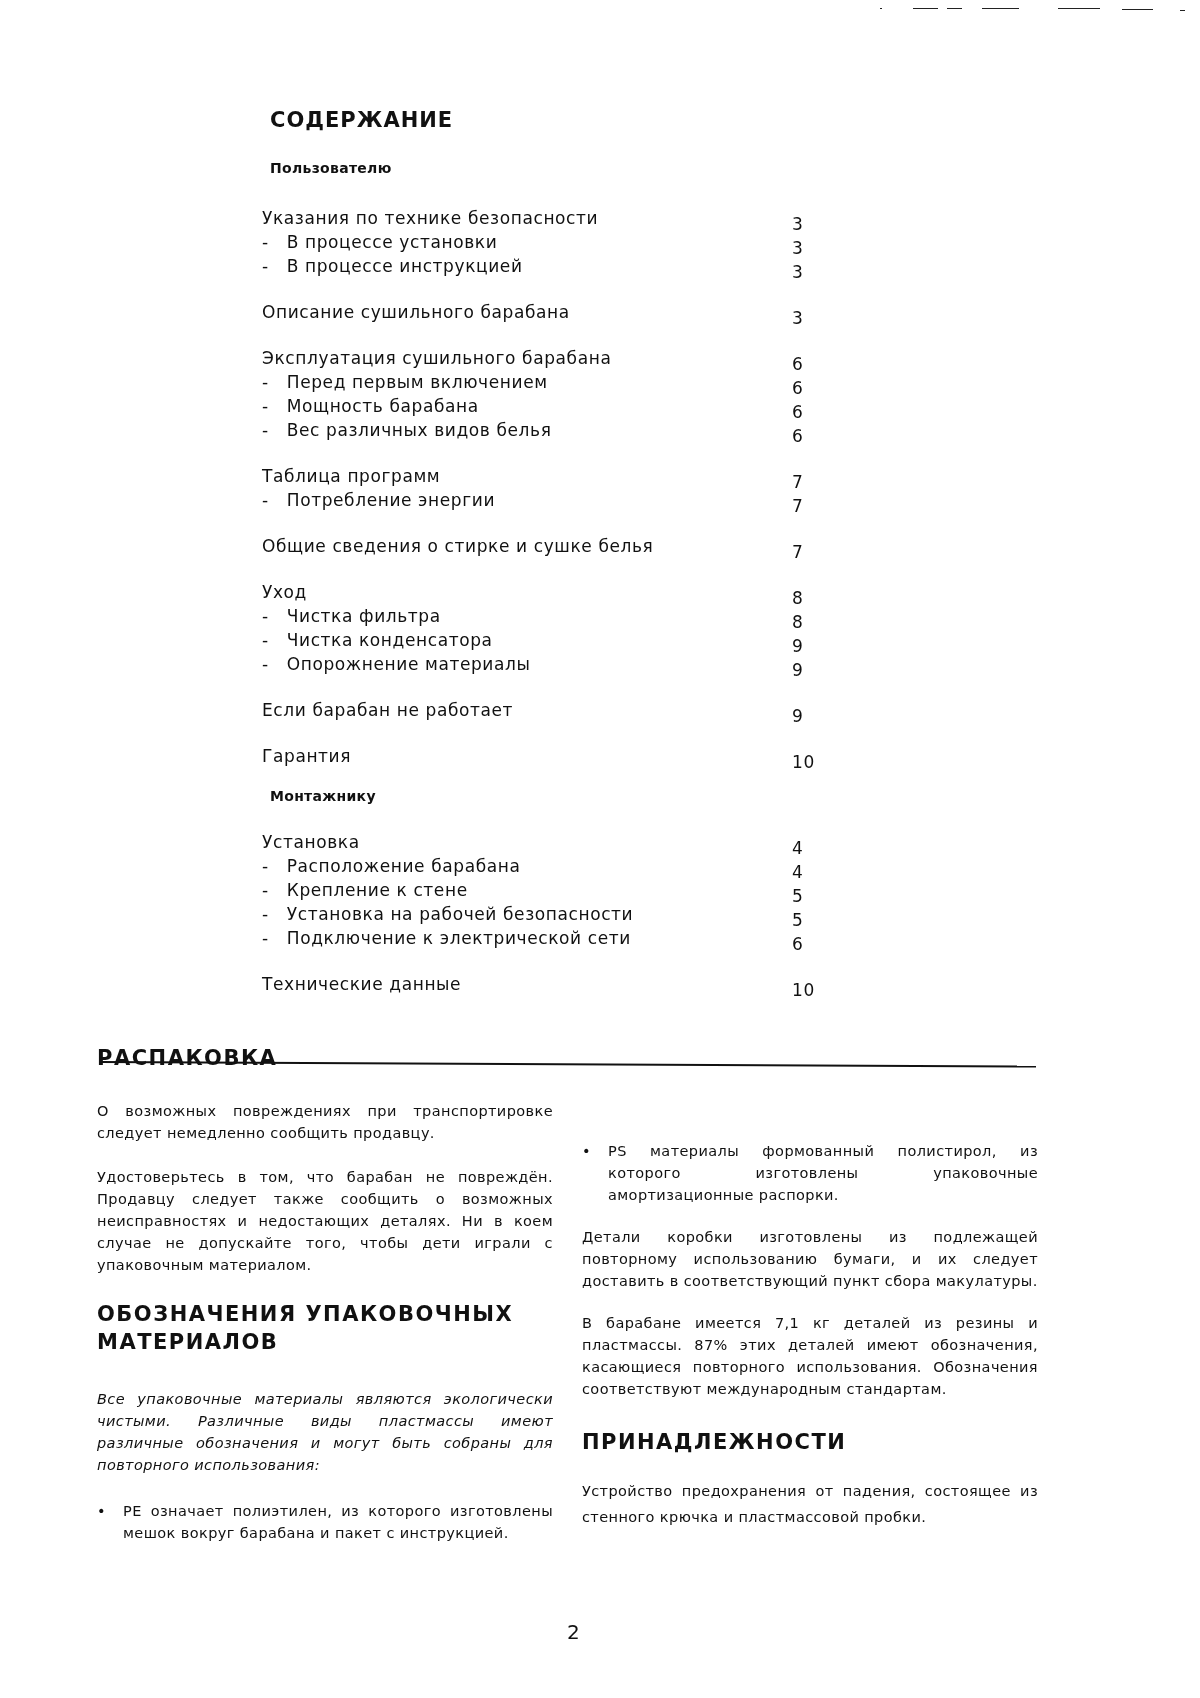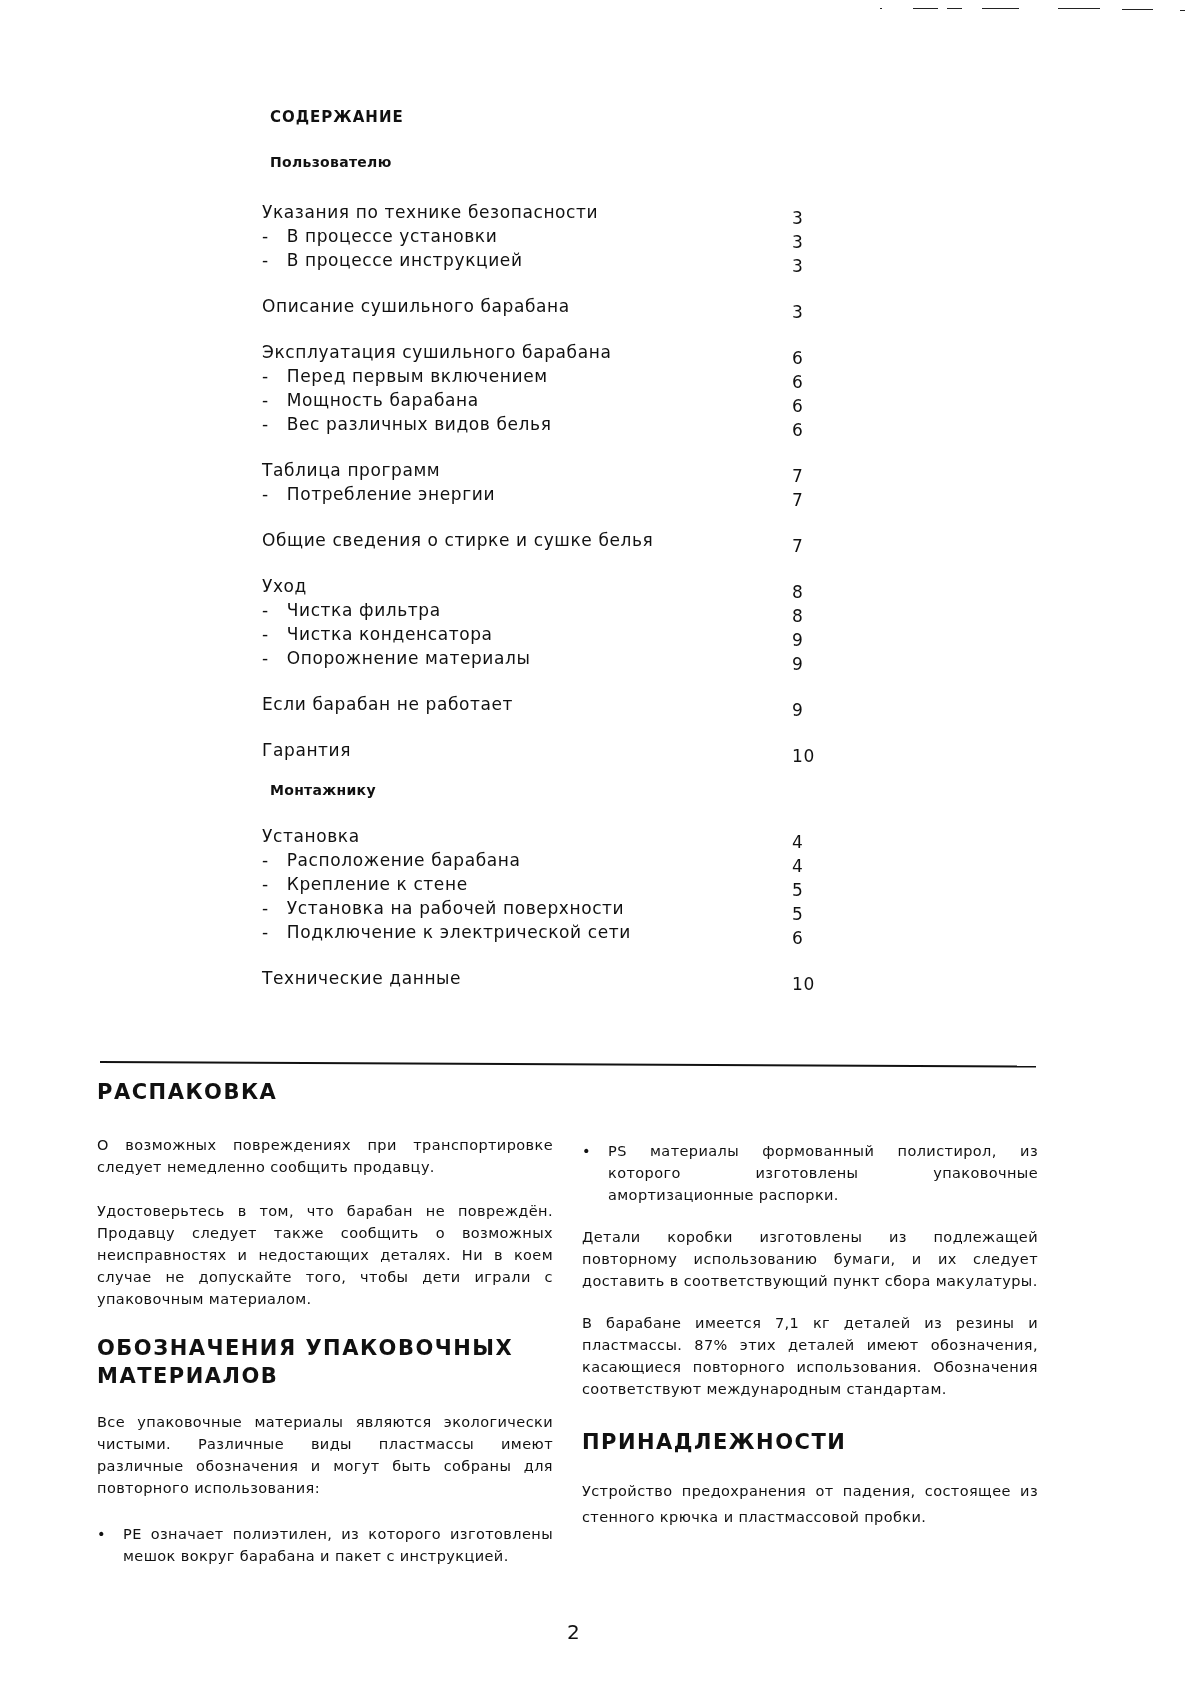--- a/index.html
+++ b/index.html
@@ -5,42 +5,42 @@
     html, body { margin: 0; padding: 0; background: #ffffff; }
     body {
       width: 1200px; height: 1698px; position: relative; overflow: hidden;
       font-family: "DejaVu Sans", sans-serif; color: #111111;
     }
     .scan-marks { position: absolute; top: 8px; left: 0; width: 1200px; height: 6px; }
     .scan-marks span { position: absolute; top: 0; height: 1px; background: #222; }
 
     .toc { position: absolute; left: 262px; top: 108px; width: 560px; }
     .toc-title {
-      font-family: "DejaVu Sans", sans-serif; font-weight: bold; font-size: 15px;
+      font-family: "DejaVu Sans", sans-serif; font-weight: bold; font-size: 21px;
       letter-spacing: 1px; margin: 0 0 28px 8px;
     }
     .toc-sub {
       font-weight: bold; font-size: 14px; margin: 0 0 30px 8px; letter-spacing: 0.3px;
     }
     .toc-group { margin-bottom: 22px; }
     .toc-row {
       display: flex; justify-content: space-between; align-items: baseline;
       font-size: 17px; letter-spacing: 0.6px; line-height: 24px; height: 24px;
     }
     .toc-row .label { white-space: nowrap; }
     .toc-row.sub .label::before { content: "-\00a0\00a0\00a0"; }
     .toc-row .page { width: 30px; text-align: left; transform: translateY(6px); }
 
     .rule {
       position: absolute; left: 100px; top: 1061px; width: 936px; height: 2px;
       background: #111; transform: rotate(0.28deg); transform-origin: left center;
     }
 
     .col { position: absolute; width: 456px; font-size: 14.5px; line-height: 22px; letter-spacing: 0.4px; }
-    .col-left { left: 97px; top: 1078px; }
+    .col-left { left: 97px; top: 1044px; }
     .col-right { left: 582px; top: 1140px; }
     .h2 {
       font-weight: bold; font-size: 21px; letter-spacing: 1.5px; line-height: 28px; margin: 0;
     }
     .para { text-align: justify; margin: 0; }
     .bullet { display: flex; text-align: justify; }
     .bullet .dot { width: 26px; flex: none; }
     .bullet .txt { flex: 1; }
 
     .page-number {
@@ -158,21 +158,21 @@
         </div>
         <div class="toc-row sub">
           <span class="label">Расположение барабана</span>
           <span class="page">4</span>
         </div>
         <div class="toc-row sub">
           <span class="label">Крепление к стене</span>
           <span class="page">5</span>
         </div>
         <div class="toc-row sub">
-          <span class="label">Установка на рабочей поверхности</span>
+          <span class="label">Установка на рабочей безопасности</span>
           <span class="page">5</span>
         </div>
         <div class="toc-row sub">
           <span class="label">Подключение к электрической сети</span>
           <span class="page">6</span>
         </div>
       </div>
       <div class="toc-group">
         <div class="toc-row">
           <span class="label">Технические данные</span>
@@ -182,21 +182,21 @@
     </div>
 </div>
 
 <div class="rule"></div>
 
 <div class="col col-left">
   <h2 class="h2">РАСПАКОВКА</h2>
   <p class="para" style="margin-top:28px;">О возможных повреждениях при транспортировке следует немедленно сообщить продавцу.</p>
   <p class="para" style="margin-top:22px;">Удостоверьтесь в том, что барабан не повреждён. Продавцу следует также сообщить о возможных неисправностях и недостающих деталях. Ни в коем случае не допускайте того, чтобы дети играли с упаковочным материалом.</p>
   <h2 class="h2" style="margin-top:24px;">ОБОЗНАЧЕНИЯ УПАКОВОЧНЫХ МАТЕРИАЛОВ</h2>
-  <p class="para" style="margin-top:21px;">Все упаковочные материалы являются экологически чистыми. Различные виды пластмассы имеют различные обозначения и могут быть собраны для повторного использования:</p>
+  <p class="para" style="margin-top:32px;font-style:italic;">Все упаковочные материалы являются экологически чистыми. Различные виды пластмассы имеют различные обозначения и могут быть собраны для повторного использования:</p>
   <div class="bullet" style="margin-top:24px;">
     <span class="dot">•</span>
     <span class="txt">PE означает полиэтилен, из которого изготовлены мешок вокруг барабана и пакет с инструкцией.</span>
   </div>
 </div>
 
 <div class="col col-right">
   <div class="bullet">
     <span class="dot">•</span>
     <span class="txt">PS материалы формованный полистирол, из которого изготовлены упаковочные амортизационные распорки.</span>

